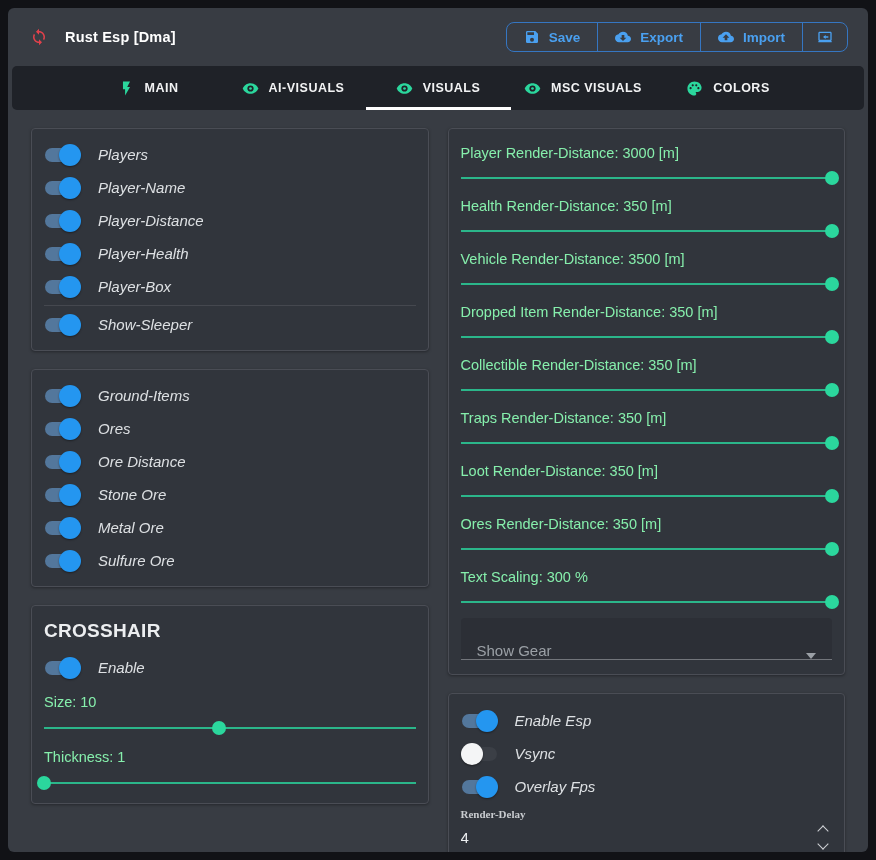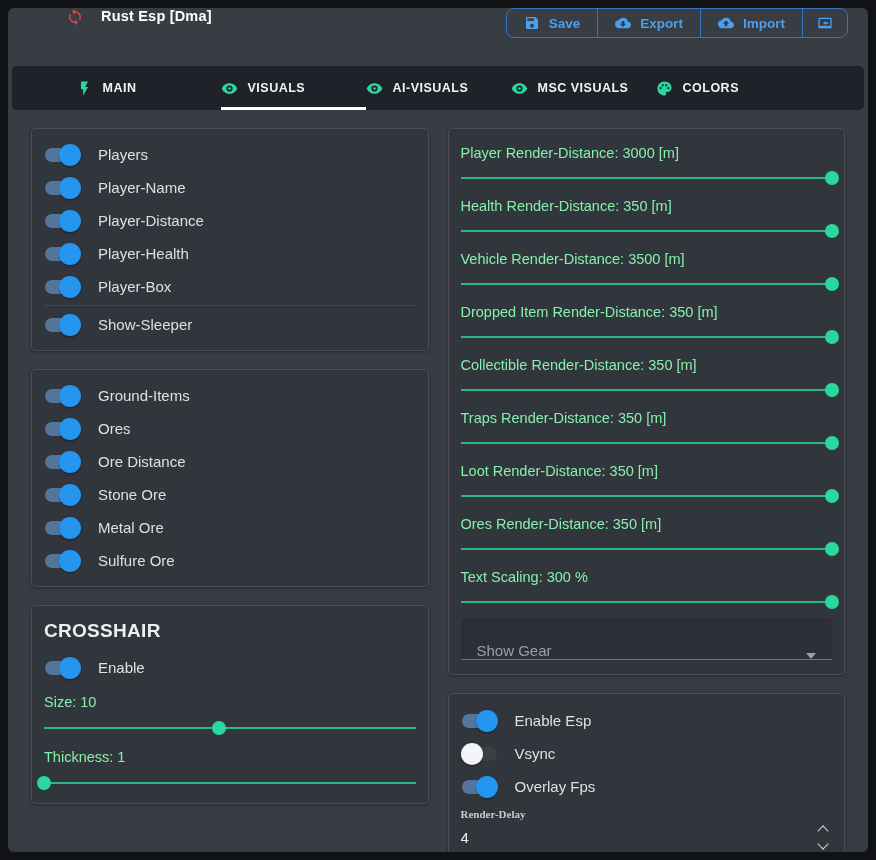--- a/index.html
+++ b/index.html
@@ -9,21 +9,21 @@
     font-family:"Liberation Sans", sans-serif;
     color:#e2e4e7;
     position:relative;
     overflow:hidden;
   }
   .panel{
     position:absolute; left:8px; top:8px; right:8px; bottom:8px;
     background:#383c43; border-radius:6px; overflow:hidden;
   }
   
-  .topbar{ height:58px; display:flex; align-items:flex-start; padding:0 20px 0 22px;margin-left:36px; }
+  .topbar{ height:58px; display:flex; align-items:center; padding:0 20px 0 22px; }
   .brand-icon{ width:18px; height:18px; color:var(--c-brand_red,#e2414b); flex:none; }
   .brand-icon svg{ width:100%; height:100%; display:block; }
   .title{ margin-left:17px; font-size:14.5px; font-weight:bold; letter-spacing:.2px; color:#fff; }
   .btn-group{
     margin-left:auto; display:flex; align-items:stretch;
     border:1px solid #3576c2; border-radius:8px; height:30px; overflow:hidden;
   }
   .btn{
     display:flex; align-items:center; gap:9px; padding:0 17px;
     background:transparent; border:none; border-right:1px solid #3576c2;
@@ -33,39 +33,39 @@
   .btn:last-child{ border-right:none; }
   .btn .ic{ width:16px; height:16px; }
   .btn .ic svg{ width:100%; height:100%; display:block; }
   .btn.icon-only{ padding:0 14px; }
   
   .tabstrip{
     margin:0 4px; height:44px; background:#1f2228; border-radius:5px;
     display:flex; justify-content:center; align-items:stretch;
   }
   .tab{
-    width:145px; display:flex; align-items:center; justify-content:flex-start; gap:10px;
+    width:145px; display:flex; align-items:center; justify-content:center; gap:10px;
     font-size:12.5px; font-weight:bold; letter-spacing:.5px; color:#f2f3f4;
     border-bottom:3px solid transparent; padding-top:3px; cursor:pointer;
   }
   .tab.active{ border-bottom-color:var(--c-active_tab_underline,#ffffff); }
   .tab .ic{ width:17px; height:17px; color:var(--c-accent_green,#2bd79d); }
   .tab .ic svg{ width:100%; height:100%; display:block; }
   
   .content{
     padding:18px 23px 14px; display:grid; grid-template-columns:1fr 1fr;
     gap:18px 19px; align-items:start;
   }
   .col{ display:flex; flex-direction:column; gap:18px; }
   .card{
     background:#31353c; border:1px solid #4a4d55; border-radius:4px;
     padding:9px 12px; box-shadow:0 1px 3px rgba(0,0,0,.35);
   }
   
-  .trow{ height:33px; display:flex; align-items:center; gap:17px; }
+  .trow{ height:33px; display:flex; align-items:center; gap:17px;font-style:italic; }
   .trow .lbl{ font-size:15px; color:#dde0e3; }
   .switch{ position:relative; width:37px; height:22px; flex:none; cursor:pointer; }
   .switch .track{
     position:absolute; left:1px; right:1px; top:4px; height:14px;
     border-radius:7px; background:#53779c;
   }
   .switch .knob{
     position:absolute; top:0; left:15px; width:22px; height:22px; border-radius:50%;
     background:var(--c-toggle_knob,#2496f0); box-shadow:0 1px 2px rgba(0,0,0,.4);
   }
@@ -186,42 +186,42 @@
 
   <div class="tabstrip">
     <div class="tab">
       <span class="ic">
           <svg viewBox="0 0 24 24" fill="currentColor">
             <use href="#p-flash"></use>
           </svg>
         </span>
       <span>MAIN</span>
     </div>
+    <div class="tab">
+      <span class="ic">
+          <svg viewBox="0 0 24 24" fill="currentColor">
+            <use href="#g-eye"></use>
+          </svg>
+        </span>
+      <span>AI-VISUALS</span>
+    </div>
     <div class="tab active">
       <span class="ic">
           <svg viewBox="0 0 24 24" fill="currentColor">
             <use href="#g-eye"></use>
           </svg>
         </span>
       <span>VISUALS</span>
     </div>
     <div class="tab">
       <span class="ic">
           <svg viewBox="0 0 24 24" fill="currentColor">
             <use href="#g-eye"></use>
           </svg>
         </span>
-      <span>AI-VISUALS</span>
-    </div>
-    <div class="tab">
-      <span class="ic">
-          <svg viewBox="0 0 24 24" fill="currentColor">
-            <use href="#g-eye"></use>
-          </svg>
-        </span>
       <span>MSC VISUALS</span>
     </div>
     <div class="tab">
       <span class="ic">
           <svg viewBox="0 0 24 24" fill="currentColor">
             <use href="#p-palette"></use>
           </svg>
         </span>
       <span>COLORS</span>
     </div>

